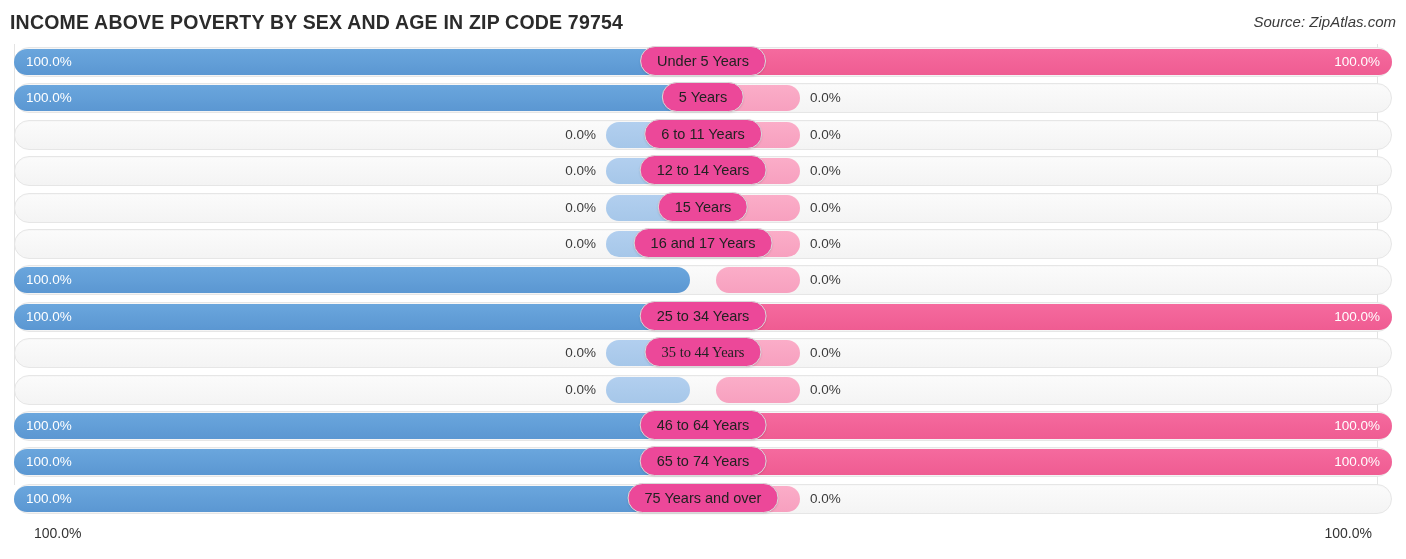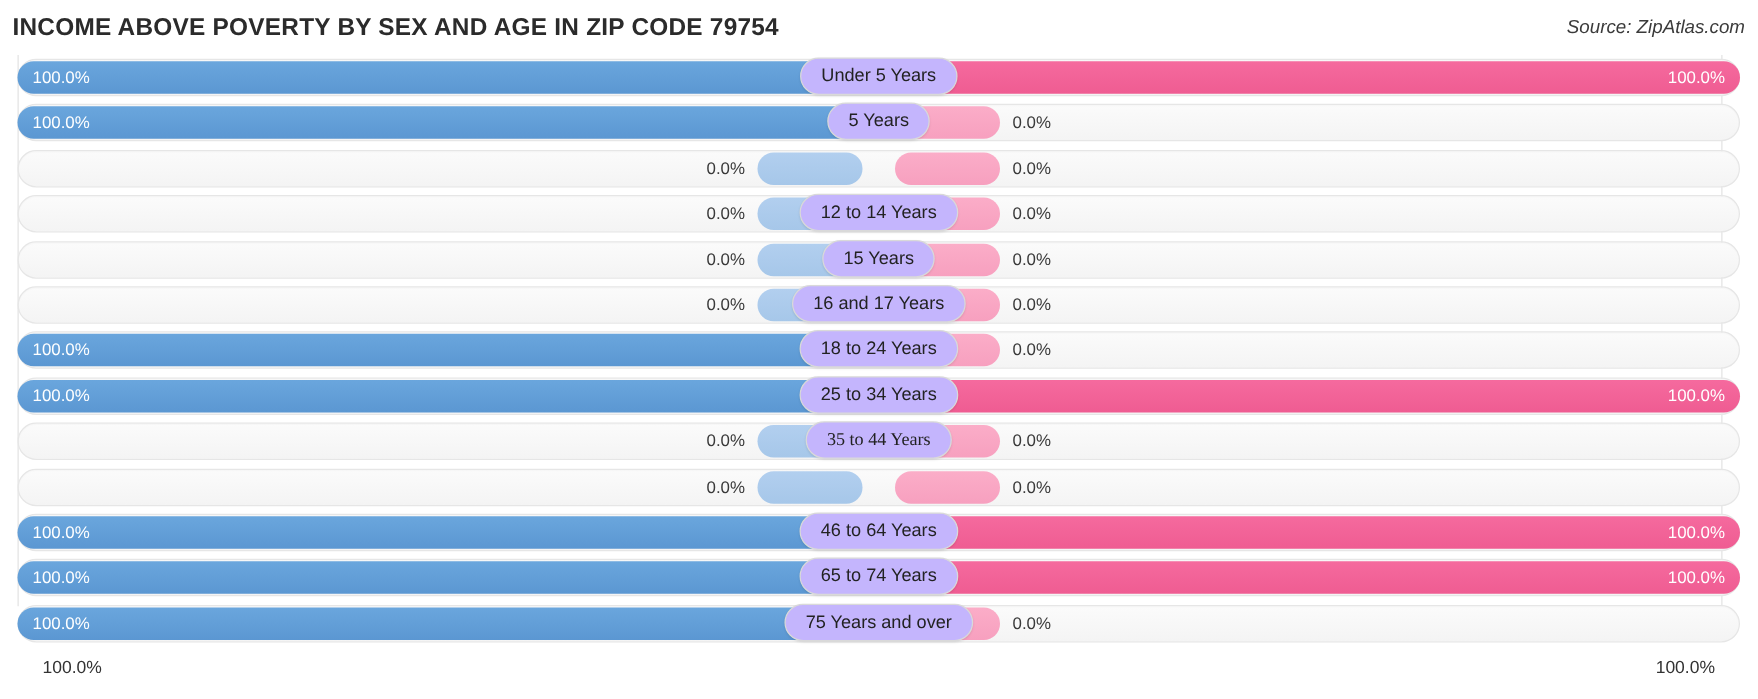--- a/index.html
+++ b/index.html
@@ -79,21 +79,21 @@
   .val.inside-left{left:12px;color:#ffffff;}
   .val.inside-right{right:12px;color:#ffffff;}
   .val.outside-left{color:#3a3a3a;}
   .val.outside-right{color:#3a3a3a;}
 
   
   .pill{
     position:absolute;top:2px;left:50%;transform:translateX(-50%);
     height:28px;line-height:28px;
     padding:0 16px;
-    background:#c4b5fd;
+    background:#ec4899;
     border:1px solid #d9d9d9;
     border-radius:15px;
     font-size:14.5px;color:#222;
     white-space:nowrap;
     box-shadow:0 1px 2px rgba(0,0,0,.10);
     z-index:5;
   }
 
   
   .footer{
@@ -154,20 +154,21 @@
         <div class="row">
           <div class="track"></div>
           <div class="half male">
             <div class="bar male zero" style="width: 84px;"></div>
             <div class="val outside-right" style="right: 94px;">0.0%</div>
           </div>
           <div class="half female">
             <div class="bar female zero" style="width: 84px;"></div>
             <div class="val outside-left" style="left: 94px;">0.0%</div>
           </div>
+          <div class="pill" style="left: 703px;">6 to 11 Years</div>
         </div>
         <div class="row">
           <div class="track"></div>
           <div class="half male">
             <div class="bar male zero" style="width: 84px;"></div>
             <div class="val outside-right" style="right: 94px;">0.0%</div>
           </div>
           <div class="half female">
             <div class="bar female zero" style="width: 84px;"></div>
             <div class="val outside-left" style="left: 94px;">0.0%</div>
@@ -201,21 +202,20 @@
         <div class="row">
           <div class="track"></div>
           <div class="half male">
             <div class="bar male full" style="width: 676px;"></div>
             <div class="val inside-left">100.0%</div>
           </div>
           <div class="half female">
             <div class="bar female zero" style="width: 84px;"></div>
             <div class="val outside-left" style="left: 94px;">0.0%</div>
           </div>
-          <div class="pill" style="left: 703px;">18 to 24 Years</div>
         </div>
         <div class="row">
           <div class="track"></div>
           <div class="half male">
             <div class="bar male full" style="width: 676px;"></div>
             <div class="val inside-left">100.0%</div>
           </div>
           <div class="half female">
             <div class="bar female full" style="width: 676px;"></div>
             <div class="val inside-right">100.0%</div>

